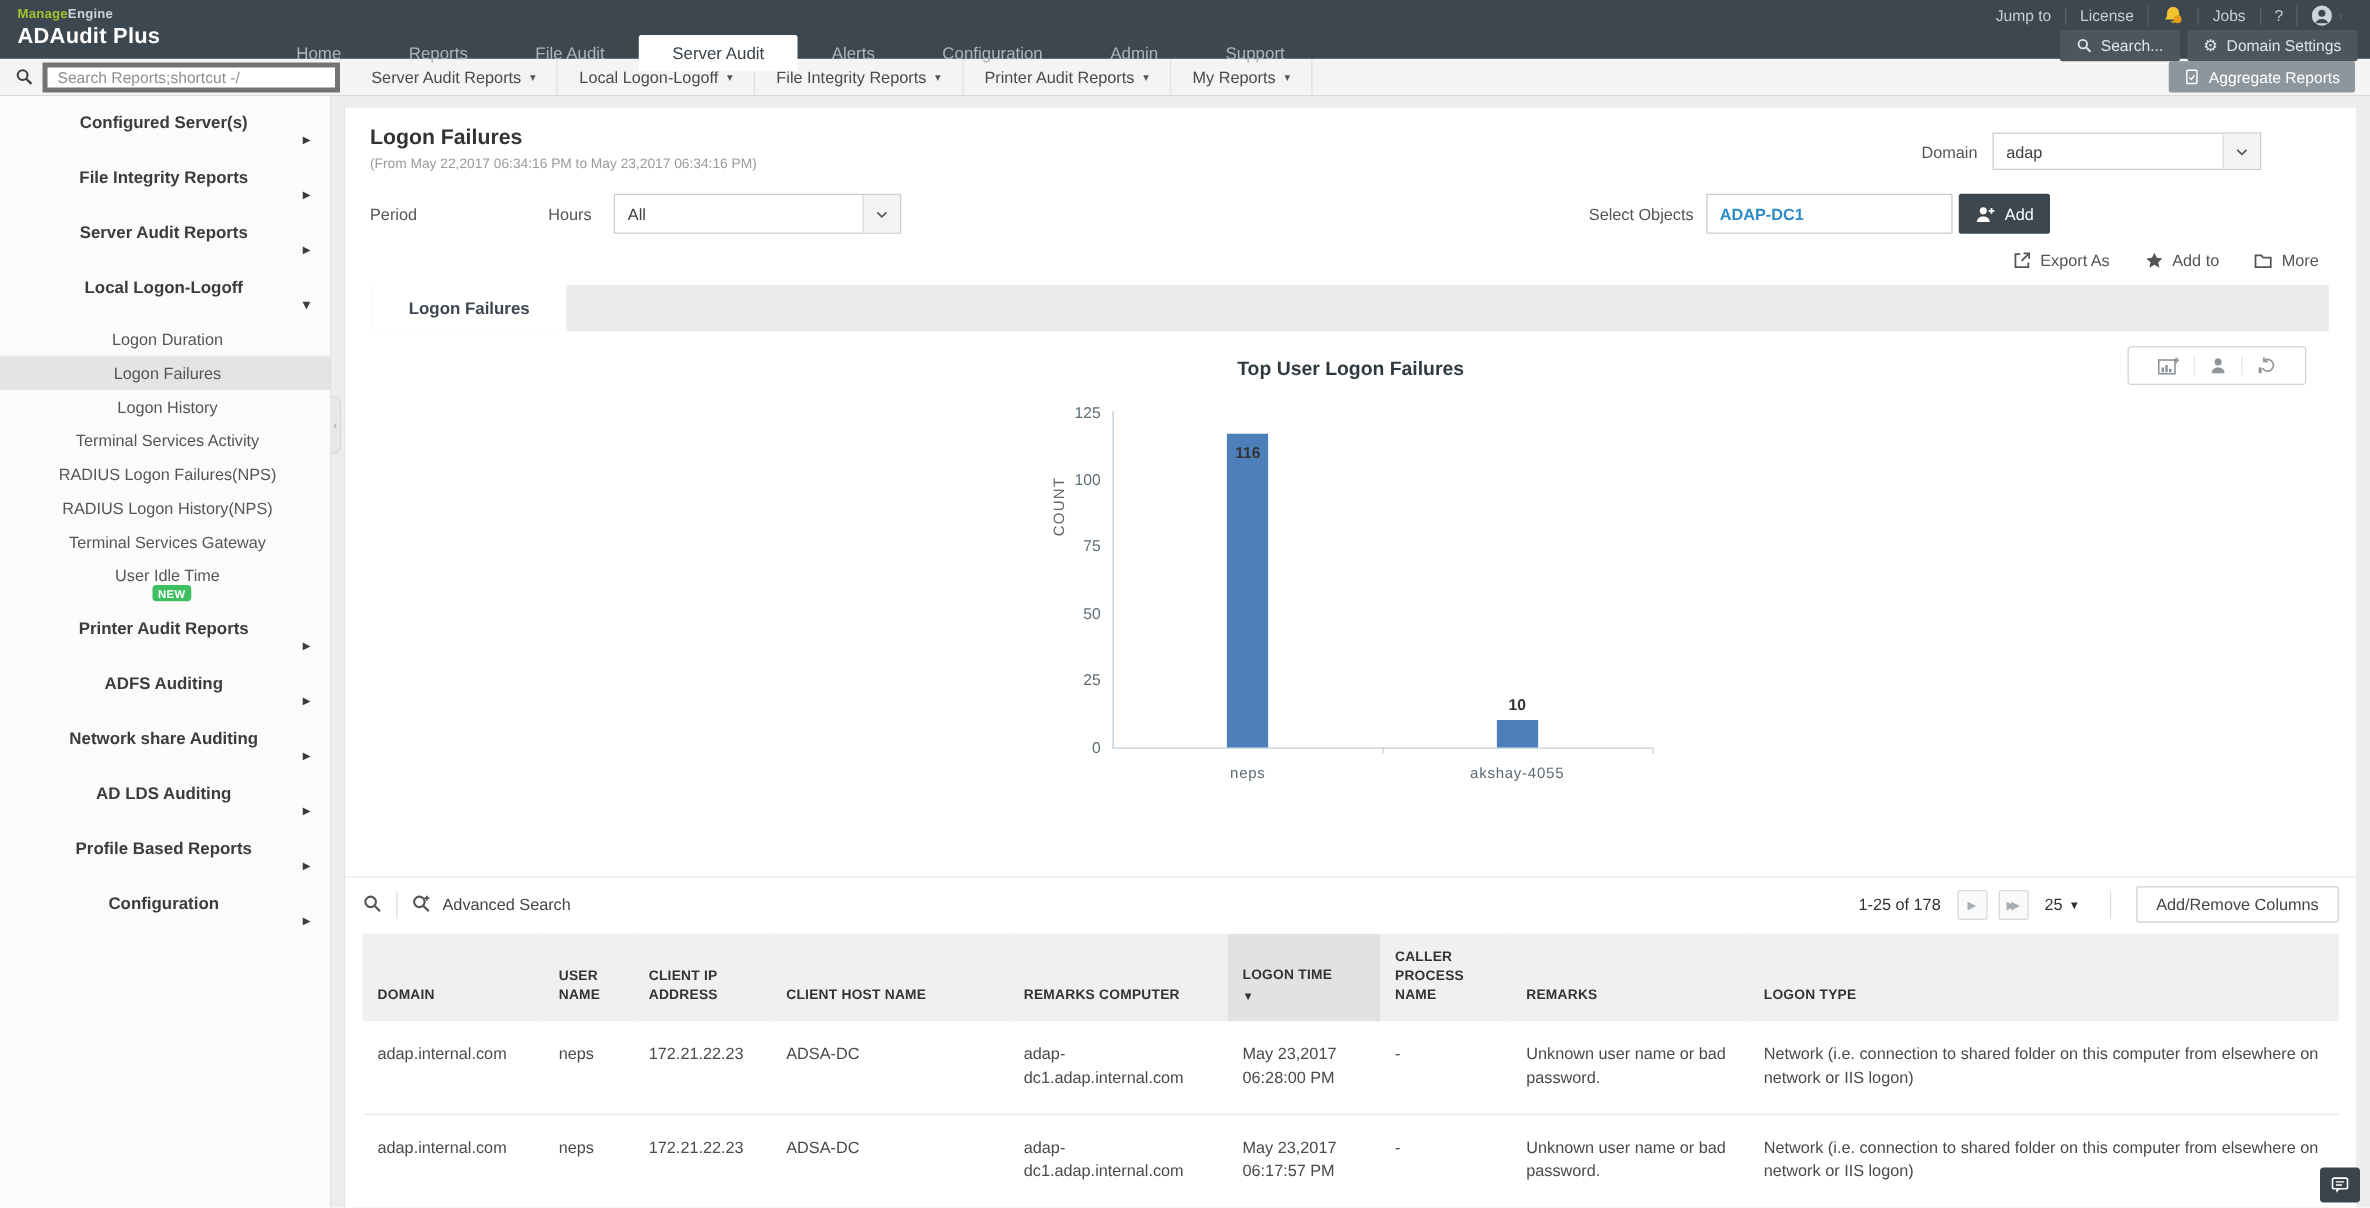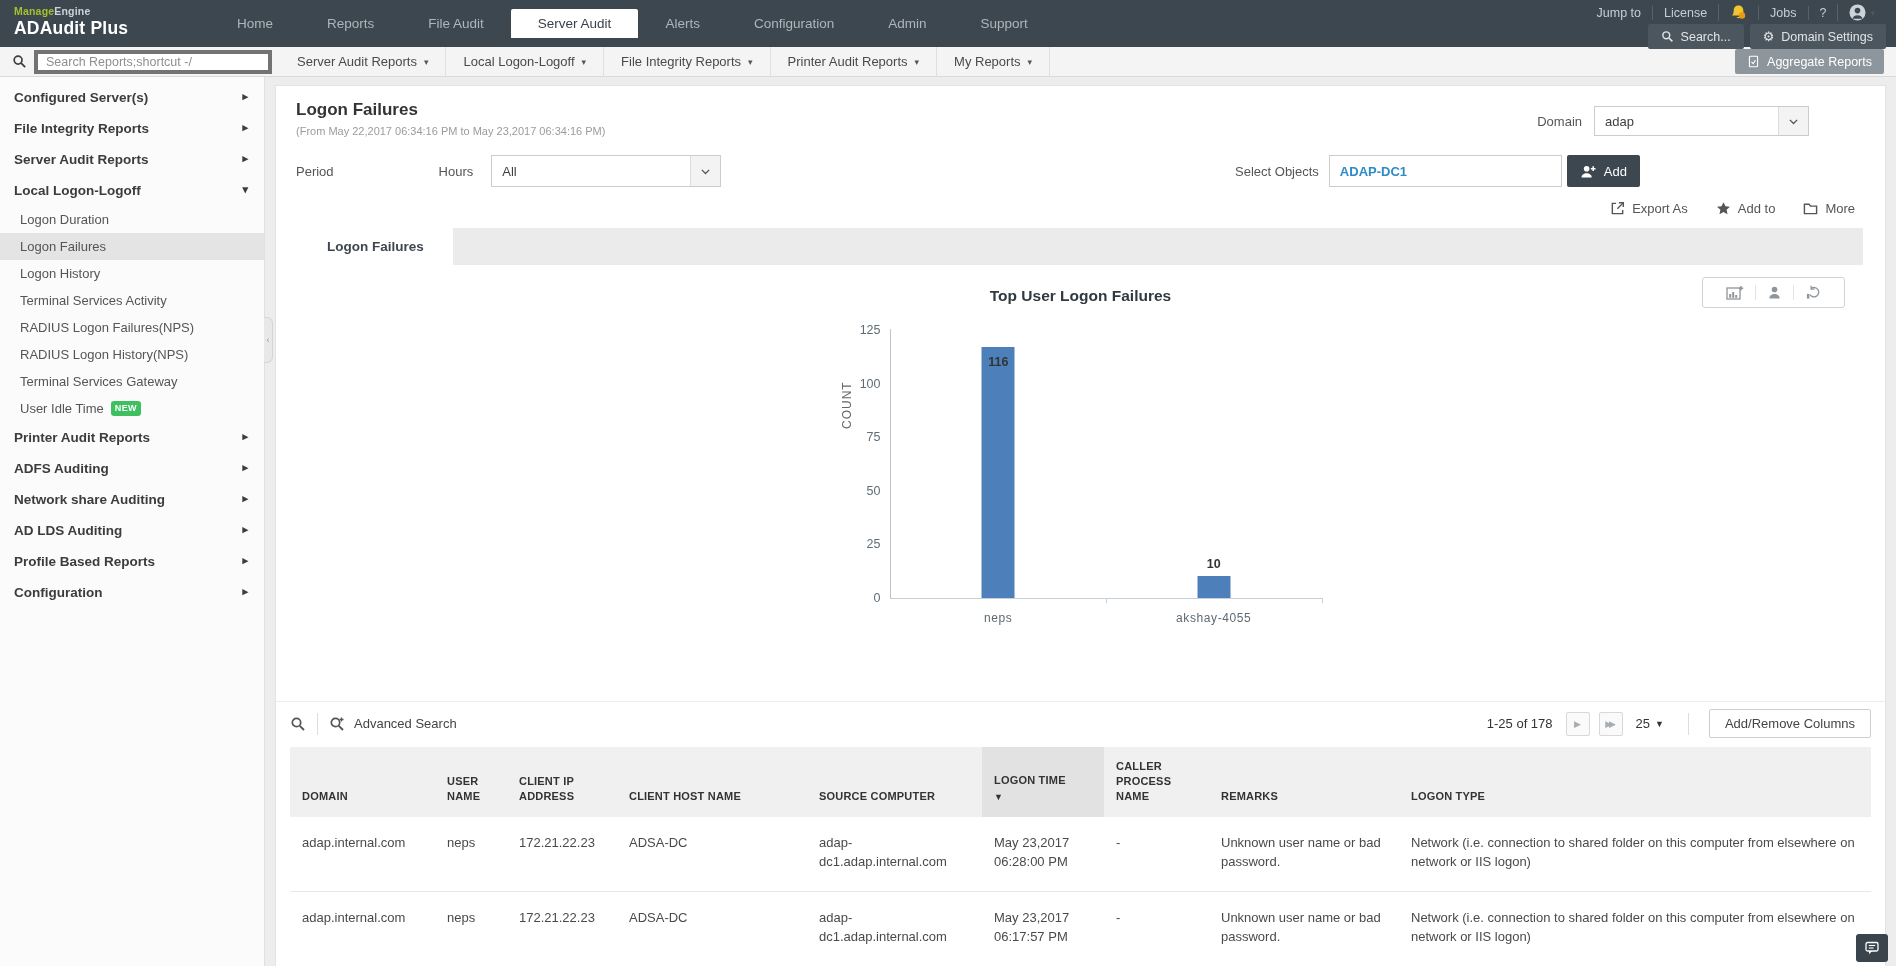--- a/index.html
+++ b/index.html
@@ -6,21 +6,21 @@
   html,body { width:1896px; height:966px; overflow:hidden; }
   body { font-family:"Liberation Sans", sans-serif; background:#ededed; position:relative; }
   .ico { display:inline-block; vertical-align:middle; }
 
   
   .topbar { height:47px; background:#3c4750; display:flex; position:relative; }
   .brand { width:210px; padding:5px 0 0 14px; flex-shrink:0; cursor:pointer; }
   .brand .line1 { font-size:10.5px; font-weight:bold; letter-spacing:.2px; }
   .brand .line1 .mg { color:#a5c02c; } .brand .line1 .en { color:#ccd3d8; }
   .brand .line2 { font-size:17.5px; font-weight:bold; color:#fff; letter-spacing:.2px; margin-top:1px; }
-  .nav-tabs { display:flex; align-items:center; }
+  .nav-tabs { display:flex; align-items:flex-start;margin-top:28px; }
   .nav-tab { padding:0 27px; height:29px; line-height:29px; color:#aeb6bb; font-size:13.5px; cursor:pointer; white-space:nowrap; }
   .nav-tab.active { background:#fff; color:#39424a; border-radius:2px 2px 0 0; }
   .top-right { position:absolute; right:0; top:0; display:flex; flex-direction:column; align-items:flex-end; padding:3px 10px 0; }
   .util-row { display:flex; align-items:center; color:#c7ced3; font-size:12.5px; height:19px; }
   .util-item { padding:0 11px; border-left:1px solid rgba(255,255,255,.14); display:flex; align-items:center; gap:4px; cursor:pointer; }
   .util-item:first-child { border-left:none; }
   .btn-row { display:flex; gap:6px; margin-top:2px; }
   .hdr-btn { background:#4c565e; color:#e0e4e7; font-size:12.5px; height:25px; padding:0 13px; border-radius:2px; display:flex; align-items:center; gap:7px; cursor:pointer; }
   .gear-glyph { font-size:13px; line-height:1; }
 
@@ -31,21 +31,21 @@
   .search-input::placeholder { color:#8f8f8f; }
   .menu-item { padding:0 17px; font-size:13px; color:#4a4a4a; border-left:1px solid #e0e0e0; height:30px; display:flex; align-items:center; gap:7px; cursor:pointer; white-space:nowrap; }
   .menu-item:first-of-type { border-left:none; margin-left:8px; }
   .menu-item:last-of-type { border-right:1px solid #e0e0e0; }
   .caret { font-size:9px; color:#555; }
   .aggregate-btn { margin-left:auto; background:#8d969d; color:#fff; height:25px; display:flex; align-items:center; gap:7px; padding:0 12px; font-size:12.5px; border-radius:2px; margin-right:4px; cursor:pointer; }
 
   
   .main { display:flex; height:889px; }
   .sidebar { width:265px; background:#fbfbfb; border-right:1px solid #e0e0e0; padding-top:5px; position:relative; flex-shrink:0; }
-  .side-item { display:flex; cursor:pointer; }
+  .side-item { display:flex; align-items:center; cursor:pointer;flex-direction:column; }
   .side-item.group, .side-item.group-open { padding:8px 16px 8px 14px; font-weight:bold; color:#3c3c3c; font-size:13.5px; }
   .side-item.sub { padding:6px 16px 6px 20px; color:#555; font-size:13px; }
   .side-item.selected { background:#e4e4e4; }
   .s-arrow { margin-left:auto; color:#3c3c3c; font-size:11px; }
   .side-item.group .s-arrow::before { content:"▸"; }
   .side-item.group-open .s-arrow::before { content:"▾"; }
   .s-badge { display:none; margin-left:7px; background:#3fc060; color:#fff; font-size:9px; font-weight:bold; padding:1.5px 4px; border-radius:3px; letter-spacing:.4px; }
   .collapse-handle { position:absolute; right:-9px; top:240px; width:9px; height:46px; background:#e8e8e8; border:1px solid #d5d5d5; border-left:none; border-radius:0 6px 6px 0; color:#9a9a9a; font-size:9px; display:flex; align-items:center; justify-content:center; cursor:pointer; z-index:5; }
 
   .content { flex:1; padding:8px 10px 0; overflow:hidden; }
@@ -62,21 +62,21 @@
   .sel-domain { width:215px; }
 
   
   .filter-row { display:flex; align-items:center; padding:16px 20px 2px; font-size:13px; color:#555; }
   .period-field { display:flex; align-items:center; background:#ececec; height:32px; width:290px; margin-left:22px; cursor:pointer; }
   .period-field .cal { width:36px; display:flex; justify-content:center; color:#3d3d3d; }
   .period-field .pval { color:#444; padding-left:4px; }
   .hours-label { margin-left:105px; }
   .sel-hours { width:230px; margin-left:18px; height:32px;justify-content:space-between; }
   .so-group { margin-left:auto; margin-right:225px; display:flex; align-items:center; }
-  .so-input { width:233px; height:32px; border:1px solid #ccc; margin-left:10px; display:flex; align-items:center; padding:0 10px; font-size:13px; color:#2e8bc7; font-weight:bold; cursor:text; }
+  .so-input { width:197px; height:32px; border:1px solid #ccc; margin-left:10px; display:flex; align-items:center; padding:0 10px; font-size:13px; color:#2e8bc7; font-weight:bold; cursor:text; }
   .add-btn { height:32px; background:#3c4750; color:#fff; display:flex; align-items:center; gap:7px; padding:0 13px; font-size:13px; margin-left:5px; border-radius:2px; cursor:pointer; }
 
   
   .actions-row { display:flex; justify-content:flex-end; align-items:center; gap:28px; padding:12px 30px 8px; }
   .action { display:flex; align-items:center; gap:7px; font-size:13px; color:#555; cursor:pointer; }
   .action .ico { color:#555; }
 
   
   .tabstrip { margin:4px 22px 0; background:#ebebeb; height:37px; display:flex; }
   .tab.active { background:#fff; padding:0 29px; display:flex; align-items:center; font-size:13.5px; font-weight:bold; color:#3e4652; cursor:pointer; }
@@ -483,21 +483,21 @@
         </div>
       </div>
 
       <table class="data-table">
         <thead>
           <tr>
             <th class="col"><span>DOMAIN</span></th>
               <th class="col"><span>USER NAME</span></th>
               <th class="col"><span>CLIENT IP ADDRESS</span></th>
               <th class="col"><span>CLIENT HOST NAME</span></th>
-              <th class="col"><span>SOURCE COMPUTER</span></th>
+              <th class="col"><span>REMARKS COMPUTER</span></th>
               <th class="col sorted"><span>LOGON TIME</span><span class="sort">▼</span></th>
               <th class="col"><span>CALLER PROCESS NAME</span></th>
               <th class="col"><span>REMARKS</span></th>
               <th class="col"><span>LOGON TYPE</span></th>
           </tr>
         </thead>
         <tbody>
 
             <tr class="trow">
               <td>adap.internal.com</td>

